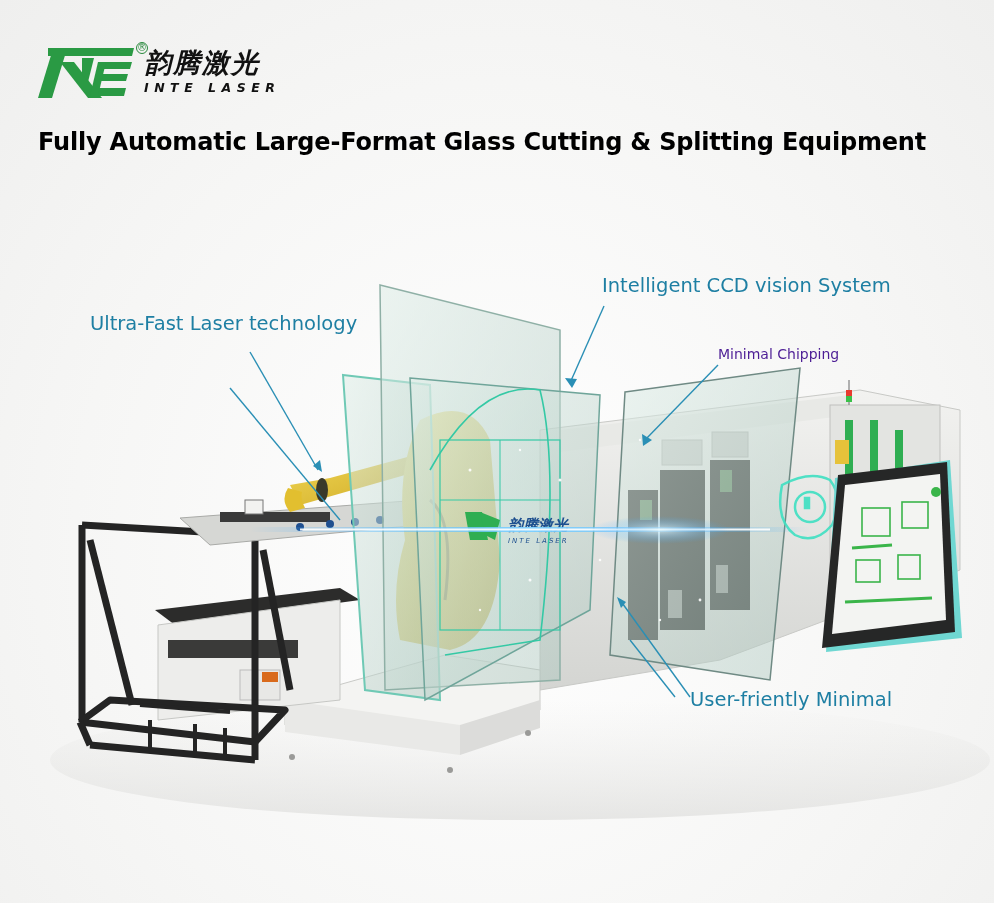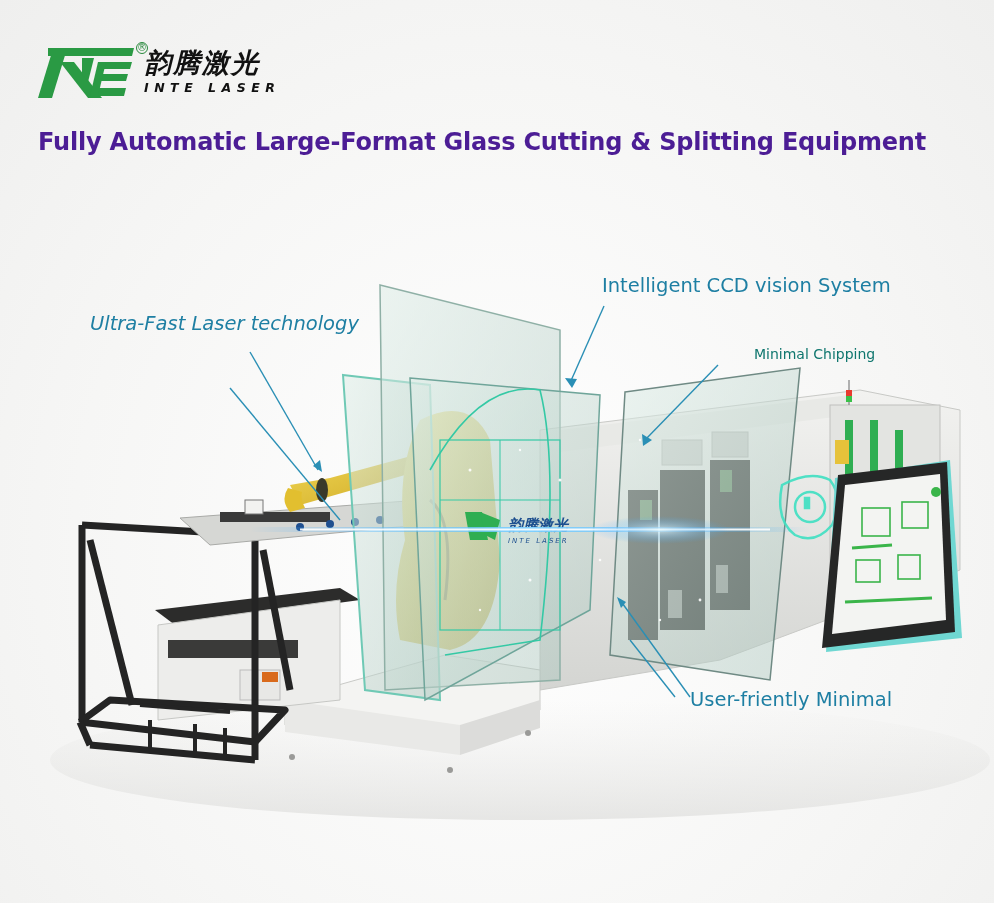--- a/index.html
+++ b/index.html
@@ -18,26 +18,26 @@
     .logo-text { margin-left: 10px; display: flex; flex-direction: column; position: relative; }
     .logo-reg { position: absolute; left: -8px; top: -2px; font-size: 10px; color: #2a8a3e;
       border: 1px solid #2a8a3e; border-radius: 50%; width: 12px; height: 12px; line-height: 10px; text-align: center; }
     .logo-cn { font-family: "DejaVu Sans", sans-serif; font-weight: bold; font-style: italic; font-size: 27px;
       color: #111; letter-spacing: 2px; margin-top: 4px; line-height: 30px; }
     .logo-en { font-family: "DejaVu Sans", sans-serif; font-weight: bold; font-style: italic; font-size: 12.5px;
       color: #111; letter-spacing: 5.5px; margin-top: 2px; }
 
     
     .page-title { position: absolute; left: 38px; top: 128px; font-family: "DejaVu Sans", sans-serif;
-      font-size: 24px; color: #4c1d95; letter-spacing: -0.2px; white-space: nowrap; }
+      font-size: 24px; color: #000000; letter-spacing: -0.2px; white-space: nowrap; }
 
     
     .callout { position: absolute; font-family: "DejaVu Sans", sans-serif; color: #1e7fa3; white-space: nowrap; }
     .callout.big { font-size: 19.5px; text-align: center; }
-    .callout.small { font-size: 14px; color: #0f766e; margin-left: 36px; }
+    .callout.small { font-size: 14px; color: #4c1d95; }
 
     
     .scene { position: absolute; left: 0; top: 0; width: 994px; height: 903px; }
   </style>
 </head>
 <body>
 
 <div class="canvas"></div>
 
 <div class="logo">
@@ -235,16 +235,16 @@
     <circle cx="936" cy="492" r="5" fill="#3ab54a"></circle>
     <rect x="862" y="508" width="28" height="28" fill="none" stroke="#3ab54a" stroke-width="1.6"></rect>
     <rect x="902" y="502" width="26" height="26" fill="none" stroke="#3ab54a" stroke-width="1.6"></rect>
     <rect x="856" y="560" width="24" height="22" fill="none" stroke="#3ab54a" stroke-width="1.6"></rect>
     <rect x="898" y="555" width="22" height="24" fill="none" stroke="#3ab54a" stroke-width="1.6"></rect>
     <line x1="852" y1="548" x2="892" y2="545" stroke="#3ab54a" stroke-width="3"></line>
     <line x1="845" y1="602" x2="932" y2="598" stroke="#3ab54a" stroke-width="3"></line>
   </g>
 </svg>
 
-<div class="callout big" style="left:90px; top:312px;font-style:italic;">Ultra-Fast Laser technology</div>
+<div class="callout big" style="left:90px; top:312px;">Ultra-Fast Laser technology</div>
 <div class="callout big" style="left:602px; top:274px;">Intelligent CCD vision System</div>
 <div class="callout small" style="left:718px; top:346px;">Minimal Chipping</div>
 <div class="callout big" style="left:690px; top:688px;">User-friently Minimal</div>
 
 </body></html>

